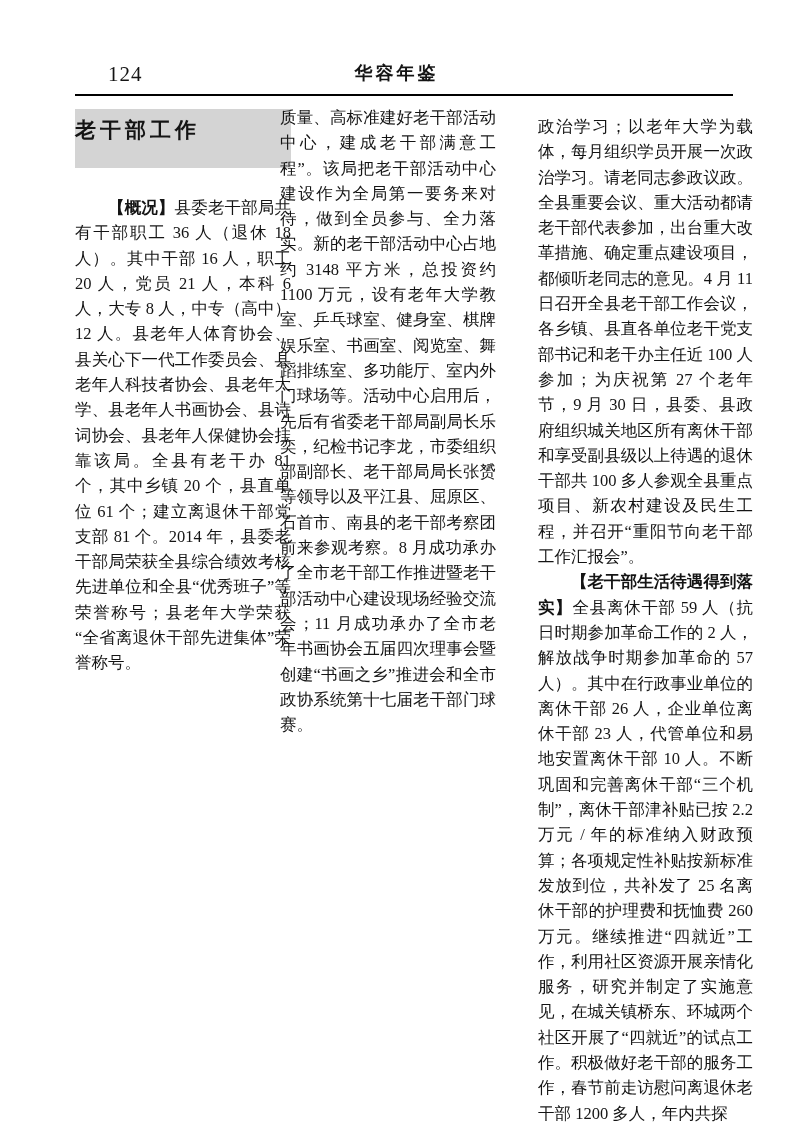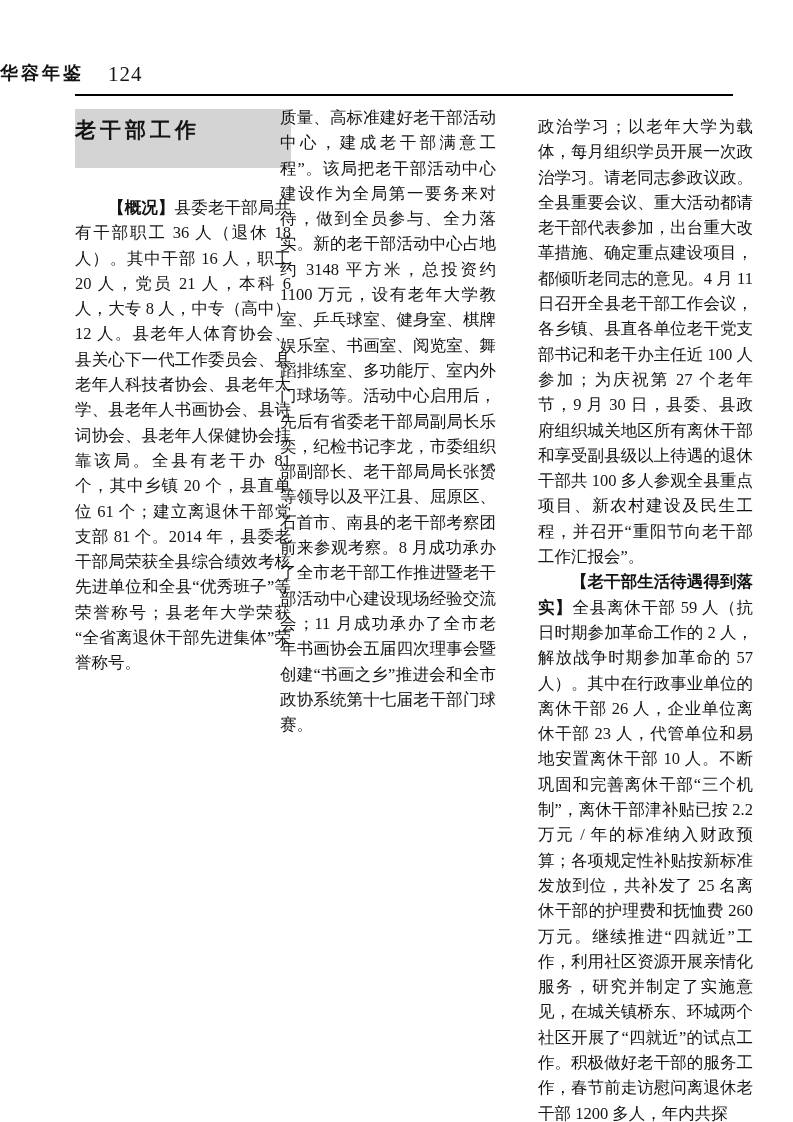--- a/index.html
+++ b/index.html
@@ -11,21 +11,21 @@
     position:relative;
     overflow:hidden;
   }
   .page { position:absolute; inset:0; }
   .pagenum {
     position:absolute; left:108px; top:62px;
     font-size:21px; letter-spacing:1px;
   }
   .journal {
     position:absolute; left:0; top:61px; width:793px;
-    font-size:18px; font-weight:bold; letter-spacing:3px;
+    text-align:center; font-size:18px; font-weight:bold; letter-spacing:3px;
   }
   .rule {
     position:absolute; left:75px; top:94px;
     width:658px; height:2px; background:#000;
   }
   .col {
     position:absolute; top:105px; width:216px;
     font-size:16.5px; line-height:25.3px;
     text-align:justify; text-justify:inter-character;
   }

